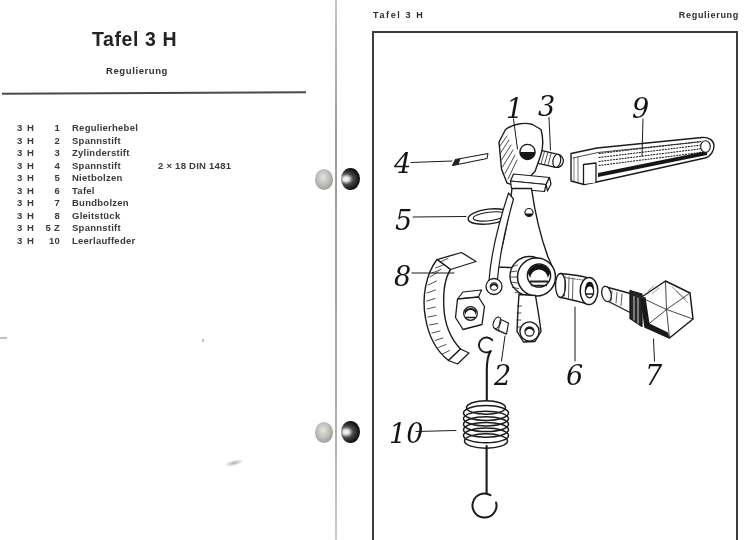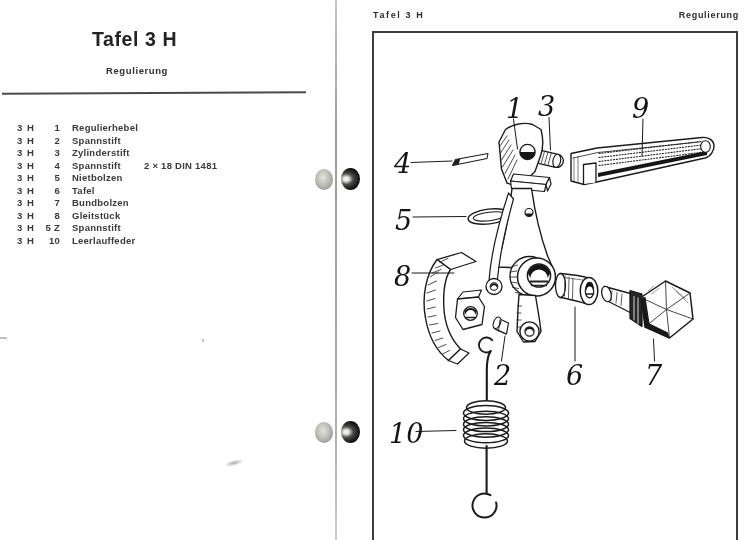--- a/index.html
+++ b/index.html
@@ -21,21 +21,21 @@
     position:absolute; left:2px; top:92px; width:304px; height:2px;
     background:#4a4a4a; transform:rotate(-0.25deg);
   }
   .parts-list { position:absolute; left:17px; top:122px; width:310px; }
   .prow { position:relative; display:flex; line-height:12.55px; font-size:9.5px;
           font-weight:700; color:#3a3a3a; letter-spacing:0.25px; white-space:nowrap; }
   .pc1 { width:10px; }
   .pc2 { width:16px; }
   .pc3 { width:17px; text-align:right; }
   .pname { margin-left:12px; }
-  .pnote { position:absolute; left:127px; top:0; }
+  .pnote { position:absolute; left:141px; top:0; }
   .artifact { position:absolute; background:#8d8d8d; opacity:.55; }
   .smudge { position:absolute; left:224px; top:460px; width:20px; height:6px;
             background:radial-gradient(ellipse at center,#9a9a9a 0%,rgba(255,255,255,0) 70%);
             transform:rotate(-14deg); opacity:.8; }
   
   .fold { position:absolute; left:335px; top:0; width:2px; height:540px;
           background:linear-gradient(to bottom,#c5c5c1,#9c9c98 25%,#ababa7 75%,#cacac6); }
   .stud { position:absolute; border-radius:50%; }
   .stud-light { width:18px; height:21px;
     background:radial-gradient(ellipse at 45% 40%, #e3e3df 0%, #bebeb8 45%, #96968f 80%, #8a8a84 100%); }

